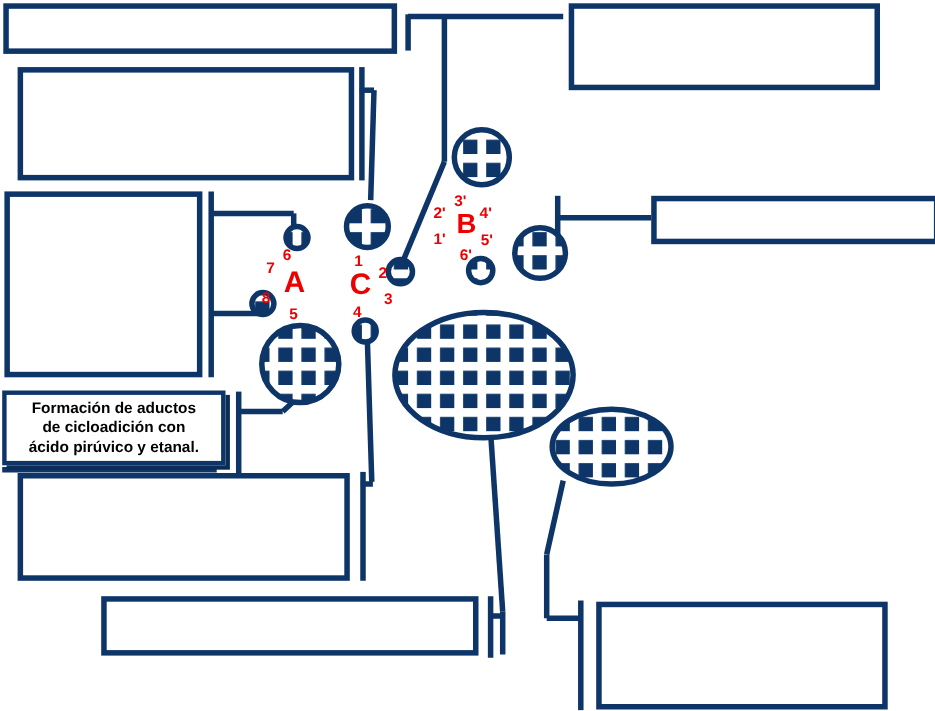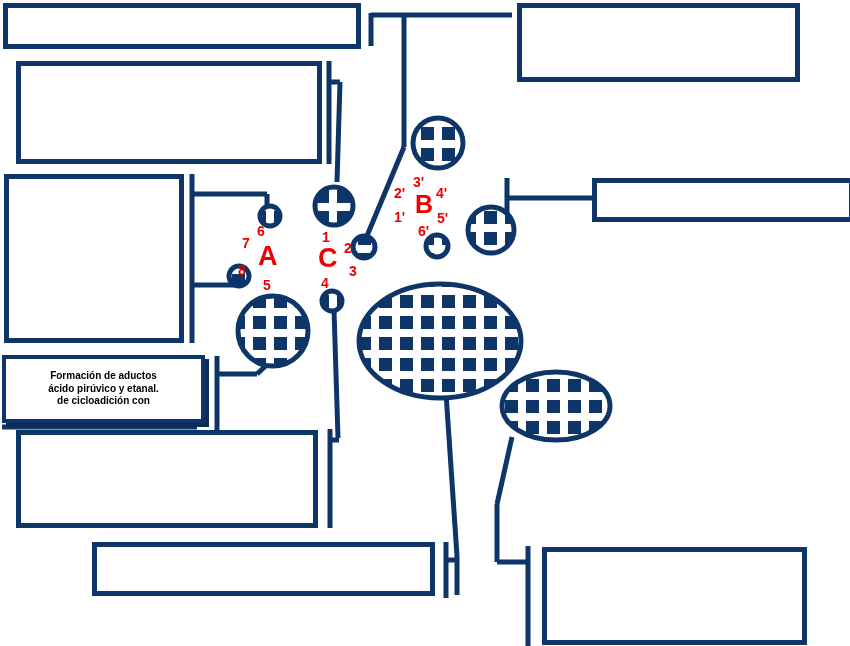--- a/index.html
+++ b/index.html
@@ -10,21 +10,21 @@
   .stage svg{position:absolute;left:0;top:0;}
   .rbox{
     position:absolute;border:5px solid #0d3568;background:transparent;
     box-sizing:border-box;
   }
   .notebox{
     position:absolute;left:2px;top:355px;width:203px;height:68px;
     border:4px solid #0d3568;background:#ffffff;box-sizing:border-box;
     box-shadow:4px 4px 0 #0a2c57;
     display:flex;flex-direction:column;justify-content:center;align-items:center;
-    text-align:center;color:#000000;font-weight:bold;font-size:10px;line-height:1.28;
+    text-align:center;color:#000000;font-weight:bold;font-size:14px;line-height:1.28;
   }
   .rlabel{
     position:absolute;color:#ee0000;font-weight:bold;white-space:nowrap;
     font-family:"Liberation Sans",sans-serif;
   }
   .ring{font-size:27px;line-height:1;}
   .atom{font-size:14px;line-height:1;}
 </style>
 </head>
 <body>
@@ -97,22 +97,22 @@
   <div class="rbox" style="left:16px;top:61px;width:306px;height:103px;"></div>
   <div class="rbox" style="left:4px;top:174px;width:180px;height:169px;"></div>
   <div class="rbox" style="left:16px;top:430px;width:302px;height:98px;"></div>
   <div class="rbox" style="left:92px;top:542px;width:343px;height:54px;"></div>
   <div class="rbox" style="left:517px;top:3px;width:283px;height:79px;"></div>
   <div class="rbox" style="left:592px;top:178px;width:262px;height:44px;"></div>
   <div class="rbox" style="left:542px;top:547px;width:265px;height:98px;"></div>
 
   <div class="notebox">
     <span>Formación de aductos</span>
+    <span>de cicloadición con</span>
     <span>ácido pirúvico y etanal.</span>
-    <span>de cicloadición con</span>
   </div>
 
   <span class="rlabel ring" style="left:258px;top:243px;">A</span>
   <span class="rlabel ring" style="left:415px;top:192px;font-size:25px;">B</span>
   <span class="rlabel ring" style="left:318px;top:245px;">C</span>
 
   <span class="rlabel atom" style="left:322px;top:230px;">1</span>
   <span class="rlabel atom" style="left:344px;top:241px;">2</span>
   <span class="rlabel atom" style="left:349px;top:264px;">3</span>
   <span class="rlabel atom" style="left:321px;top:276px;">4</span>

